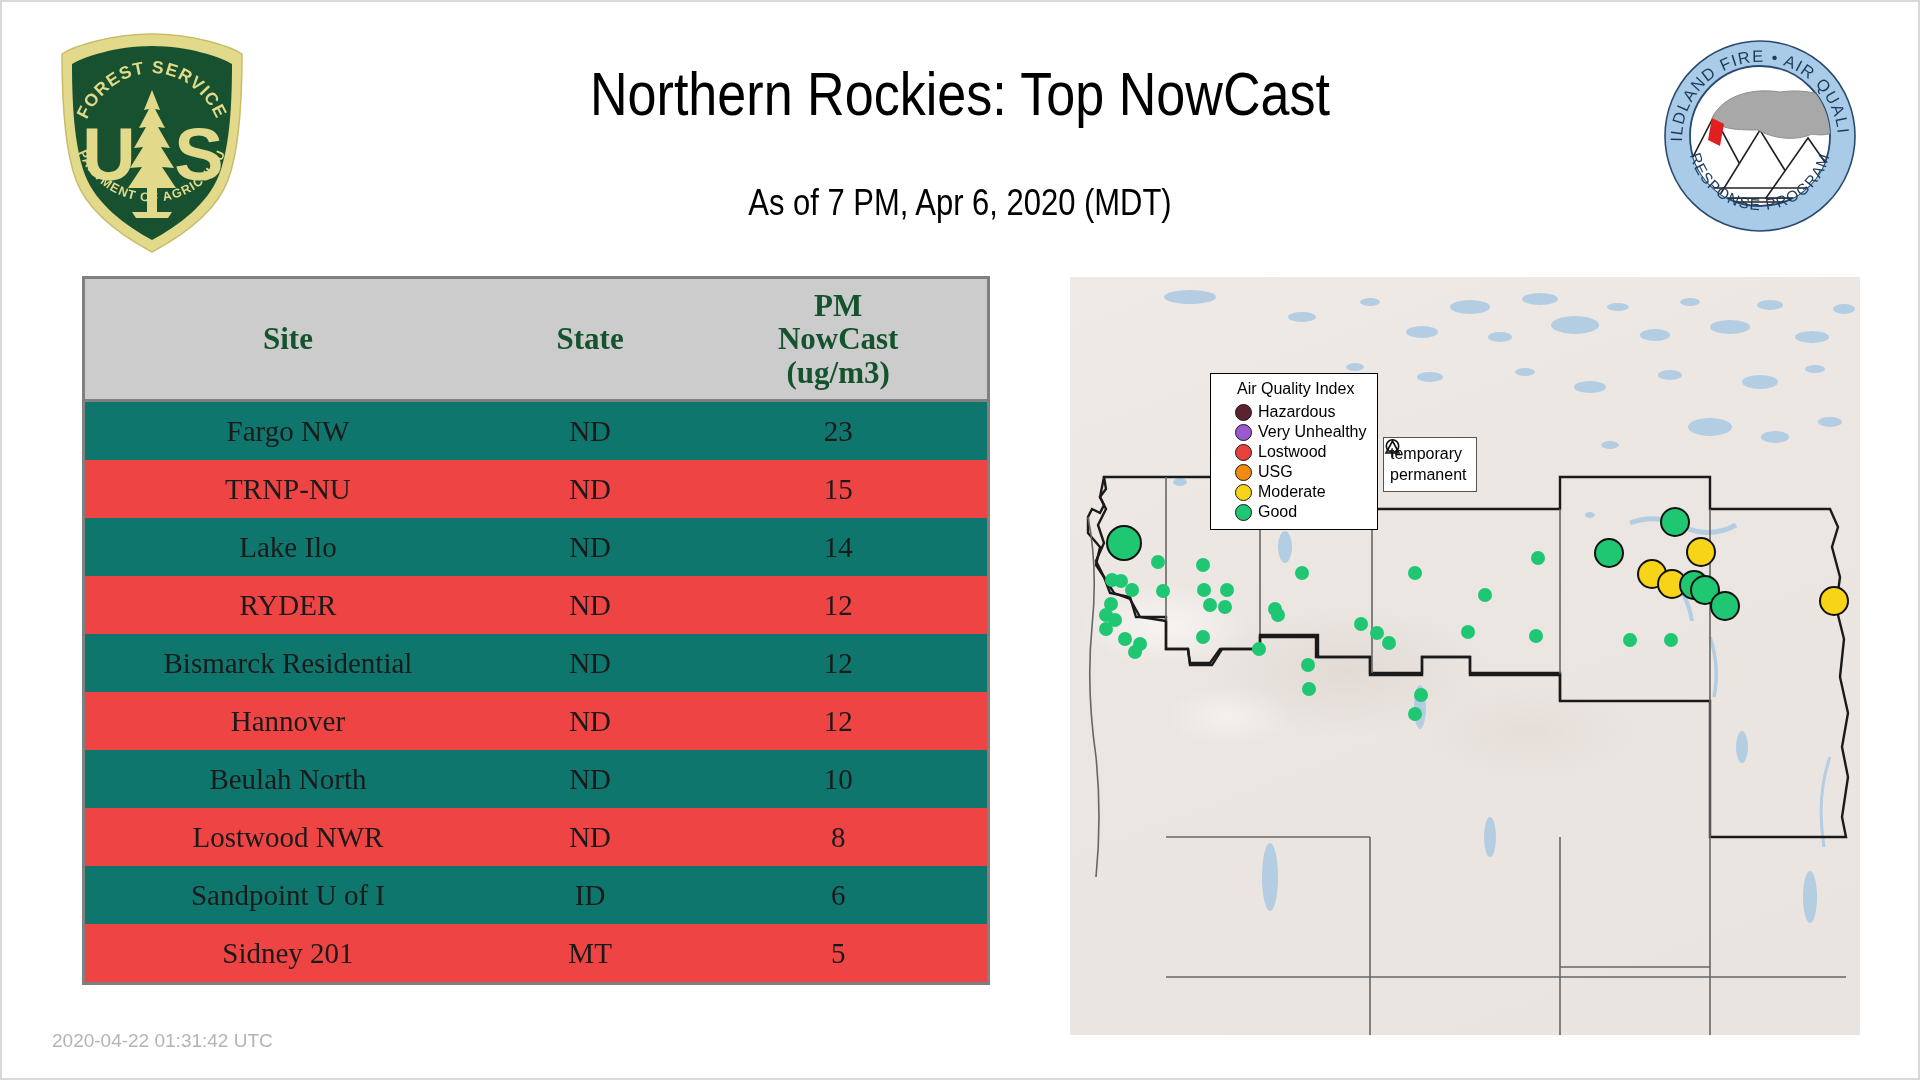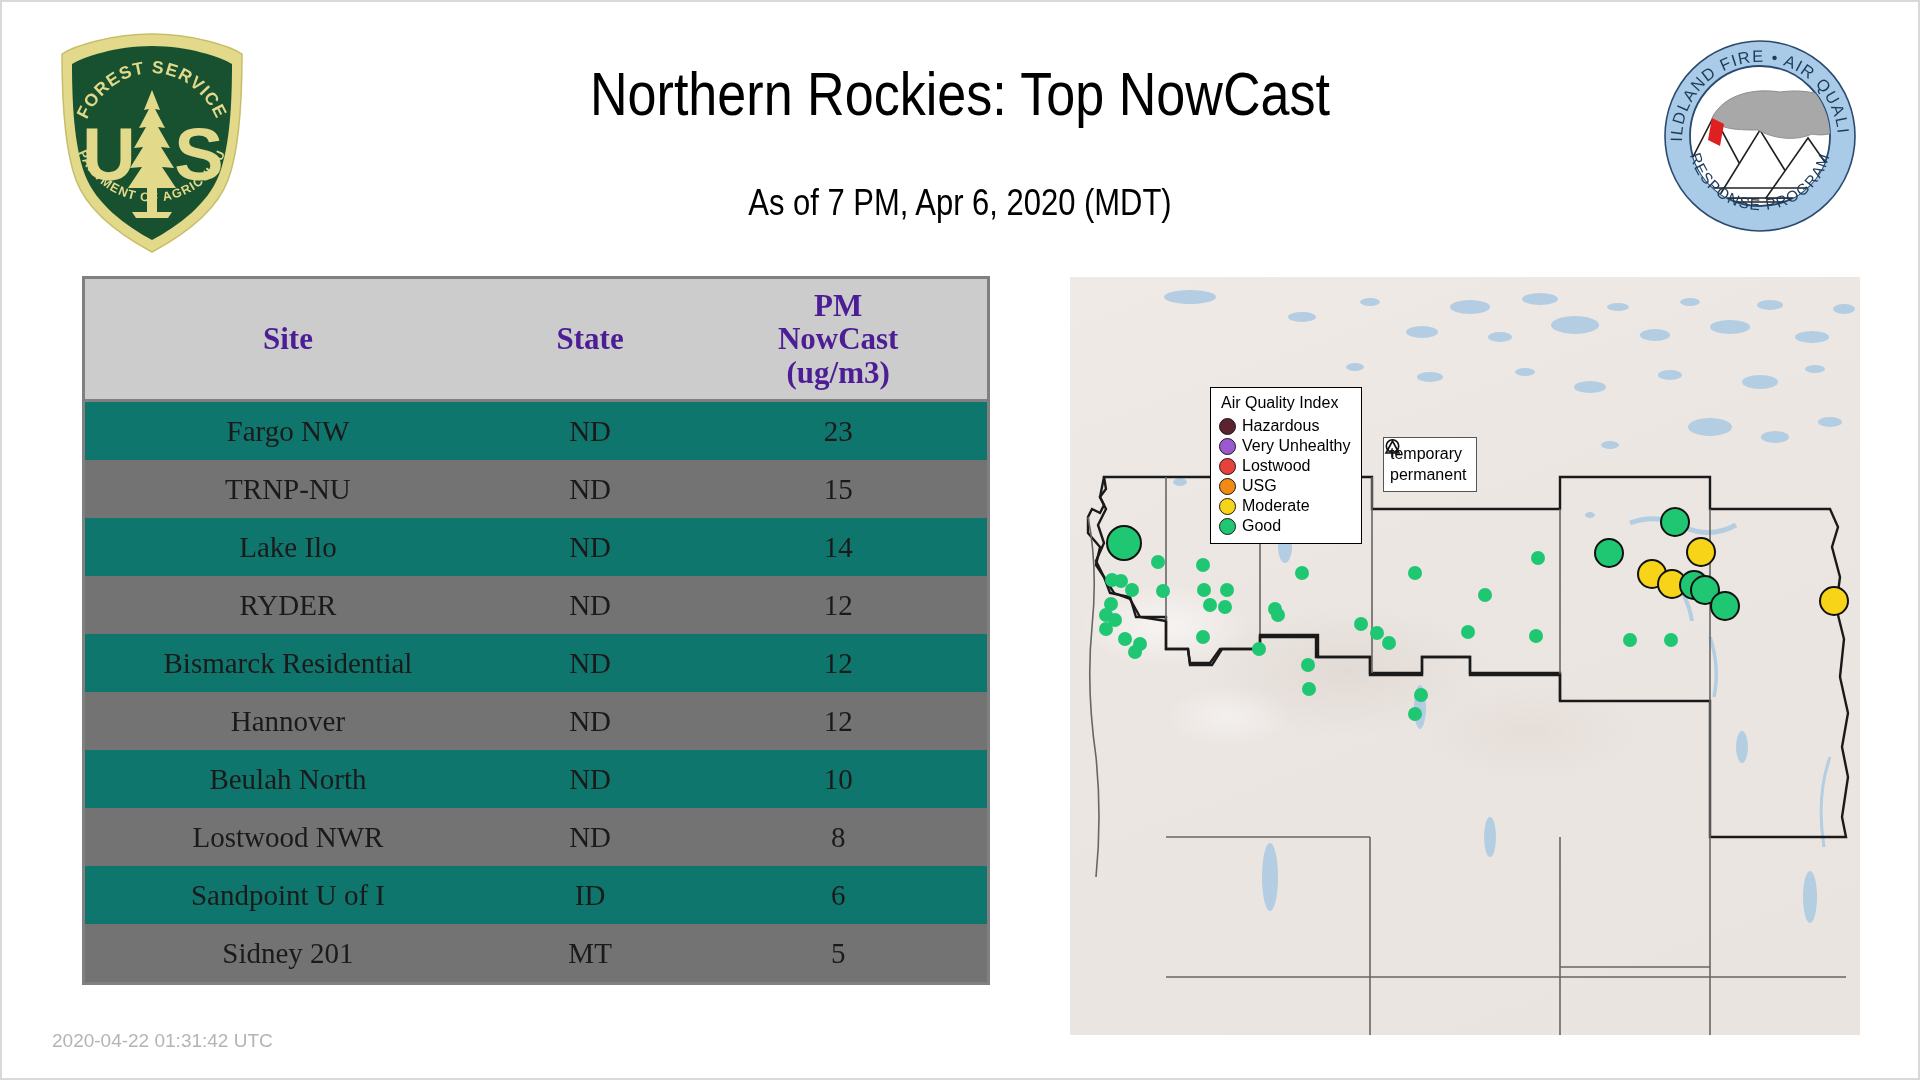--- a/index.html
+++ b/index.html
@@ -56,41 +56,41 @@
   }
   table.aqtable{
     border-collapse:collapse;width:100%;
     font-family:"Liberation Serif", serif;
   }
   table.aqtable thead th{
     background:#cccccc;
     border-bottom:3px solid #808080;
     font-weight:bold;
     font-size:31px;
-    color:#4c1d95;
+    color:#14532d;
     text-align:center;
     padding:10px 4px;
     height:100px;
     vertical-align:middle;
     line-height:1.08;
   }
   th.col-site{width:45%;}
   th.col-state{width:22%;}
   th.col-pm{width:33%;}
   table.aqtable tbody td{
     text-align:center;
     font-size:29px;
     color:#1a1a1a;
     height:58px;
     padding:0 4px;
     border:none;
     vertical-align:middle;
   }
   table.aqtable tbody tr.odd td{background:#0f766e;}
-  table.aqtable tbody tr.even td{background:#737373;}
+  table.aqtable tbody tr.even td{background:#ef4444;}
 
   
   .timestamp{
     position:absolute;left:52px;top:1030px;
     font-size:19px;color:#b4b4b4;
     font-family:"Liberation Sans", sans-serif;
   }
 
   
   .map{
@@ -104,23 +104,23 @@
       radial-gradient(ellipse 120px 60px at 12% 46%, rgba(255,255,255,.55), transparent 70%),
       radial-gradient(ellipse 90px 45px at 20% 58%, rgba(255,255,255,.4), transparent 70%),
       radial-gradient(ellipse 200px 90px at 35% 52%, rgba(216,208,202,.55), transparent 72%),
       radial-gradient(ellipse 160px 70px at 58% 60%, rgba(222,214,208,.5), transparent 72%),
       linear-gradient(160deg,#efeae6 0%, #ece6e2 40%, #eae4e0 100%);
   }
   .map svg{position:absolute;left:0;top:0;}
 
   
   .legend-aqi{
-    position:absolute;left:140px;top:110px;
+    position:absolute;left:140px;top:96px;
     background:#ffffff;border:1.5px solid #000;
-    padding:6px 10px 7px 8px;
+    padding:6px 10px 7px 24px;
     font-family:"Liberation Sans", sans-serif;
   }
   .legend-aqi .legend-title{
     font-size:16px;color:#000;margin:0 0 4px 2px;white-space:nowrap;
   }
   .legend-row{display:flex;align-items:center;gap:6px;height:20px;}
   .legend-swatch{
     width:15px;height:15px;border-radius:50%;
     border:1.3px solid #1a1a1a;flex:none;
   }

